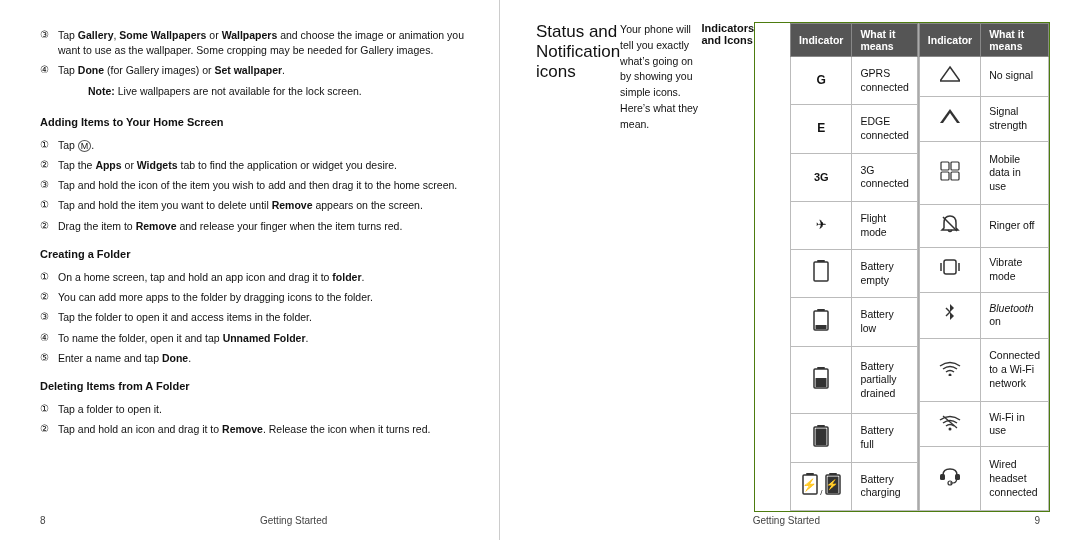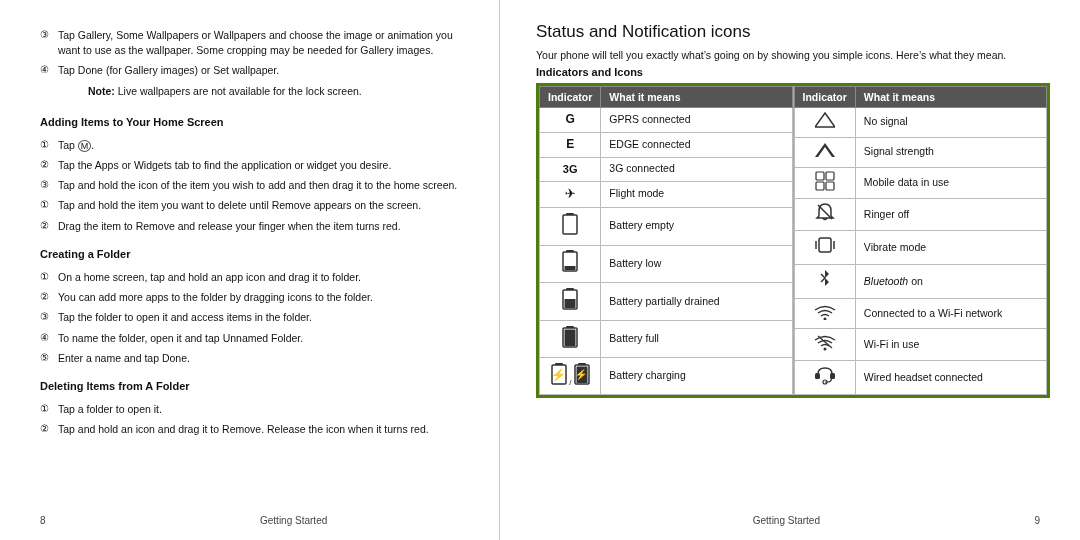--- a/index.html
+++ b/index.html
@@ -49,28 +49,27 @@
     .left-page .note span {
       font-weight: bold;
       margin-left: 48px;
     }
     .section-heading {
       font-weight: bold;
       font-size: 11px;
       margin-top: 8px;
       margin-bottom: 3px;
     }
-    .bold { font-weight: normal; }
+    .bold { font-weight: bold; }
 
     
     .right-page {
       width: 580px;
       padding: 22px 30px 28px 36px;
       display: flex;
-      flex-direction: column;
     }
     .section-title {
       font-size: 17px;
       font-weight: normal;
       margin-bottom: 6px;
       color: #111;
     }
     .intro-para {
       font-size: 10.5px;
       line-height: 1.5;
@@ -78,21 +77,22 @@
       max-width: 490px;
     }
     .indicators-label {
       font-weight: bold;
       font-size: 11px;
       margin-bottom: 5px;
     }
     .icons-table-wrap {
       display: flex;
       gap: 0;
-      border: 3px solid #4d7c0f;
+      border: 1px solid #4d7c0f;
+      padding-left: 35px;
     }
     .icons-table {
       flex: 1;
       border-collapse: collapse;
       font-size: 10.5px;
     }
     .icons-table th {
       background: #555;
       color: #fff;
       font-weight: bold;

